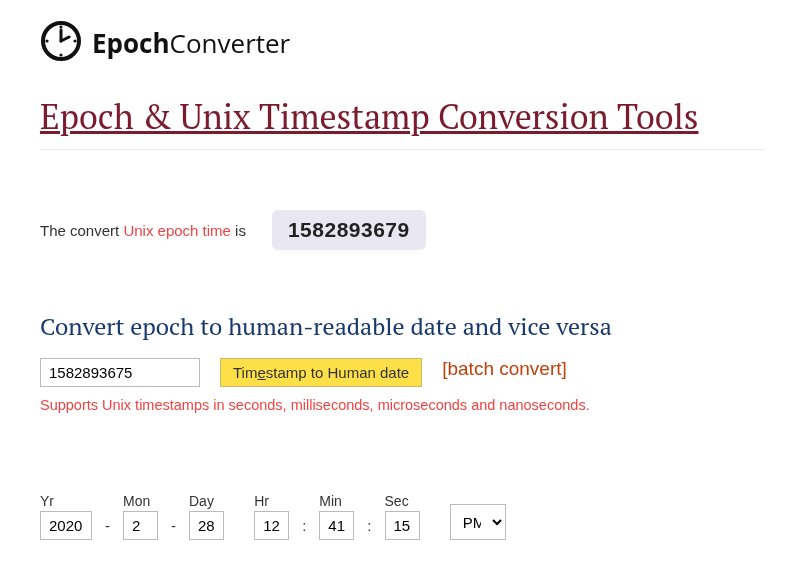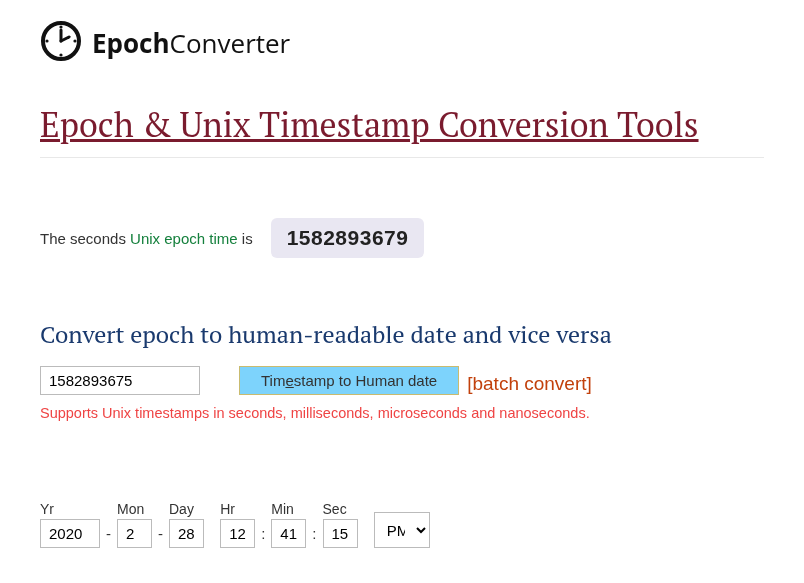--- a/index.html
+++ b/index.html
@@ -8,21 +8,21 @@
     padding: 20px 40px;
     font-family: "Segoe UI", "Helvetica Neue", Arial, sans-serif;
     color: #333;
     background: #fff;
     width: 804px;
   }
   .logo-row {
     display: flex;
     align-items: center;
     gap: 10px;
-    margin-bottom: 36px;
+    margin-bottom: 28px;
   }
   .logo-text {
     font-size: 26px;
     font-weight: 400;
     color: #111;
     font-family: "Segoe UI", "Open Sans", sans-serif;
   }
   .logo-text .bold { font-weight: 700; }
   h1 {
     font-family: "PT Serif", Georgia, serif;
@@ -39,77 +39,76 @@
   }
   .current-line {
     display: flex;
     align-items: center;
     gap: 8px;
     font-size: 15px;
     color: #333;
     margin-bottom: 60px;
   }
   .link {
-    color: #15803d;
+    color: #ef4444;
     text-decoration: none;
     cursor: pointer;
   }
   .epoch-box {
     background: #e9e7f2;
     border-radius: 6px;
     padding: 8px 16px;
     font-size: 21px;
     font-weight: 600;
     letter-spacing: 0.5px;
     color: #222;
-    margin-left: 10px;
+    margin-left: 18px;
   }
   h2 {
     font-family: "PT Serif", Georgia, serif;
     font-size: 24px;
     font-weight: 400;
     color: #1a3a6e;
     margin: 0 0 16px 0;
   }
   .row {
     display: flex;
-    align-items: flex-end;
-    gap: 8px;
+    align-items: flex-start;
+    gap: 20px;
     margin-bottom: 10px;
   }
   input[type=text], select {
     font-size: 15px;
     padding: 5px 8px;
     border: 1px solid #bbb;
     background: #fff;
     font-family: inherit;
   }
   .ts-input { width: 160px; }
   .btn {
-    background: #7dd3fc;
+    background: #fde047;
     border: 1px solid #c9bb6f;
-    padding: 5px 21px;
+    padding: 5px 12px;
     font-size: 15px;
     cursor: pointer;
     font-family: inherit;
     color: #333;
-    margin-left: 31px;
   }
   .u { text-decoration: underline; }
   .bracket-link { color: #c2410c; font-size: 19px; }
   .support-text { font-size: 14.5px; color: #ef4444; margin-bottom: 80px; }
   .date-inputs {
     display: flex;
     align-items: flex-end;
-    gap: 6px;
+    gap: 13px;
   }
   .field { display: flex; flex-direction: column; }
   .field label { font-size: 14px; color: #333; margin-bottom: 2px; }
   .sep { font-size: 15px; padding-bottom: 6px; }
-  .w50 { width: 60px; }
+  .w50 { width: 52px; }
   .w35 { width: 35px; }
   .sel-small { height: 36px; }
 </style>
 </head>
 <body>
 
 <div class="logo-row">
   <span>
     <svg width="42" height="42" viewBox="0 0 42 42">
       <circle cx="21" cy="21" r="18" fill="none" stroke="#111" stroke-width="4"></circle>
@@ -124,21 +123,21 @@
   <span class="logo-text">
     <span class="bold">Epoch</span><span>Converter</span>
   </span>
 </div>
 
 <h1>Epoch &amp; Unix Timestamp Conversion Tools</h1>
 <hr class="hr">
 
 <div class="current-line">
   <span>
-    <span>The seconds </span><a class="link">Unix epoch time</a><span> is</span>
+    <span>The convert </span><a class="link">Unix epoch time</a><span> is</span>
   </span>
   <span class="epoch-box">1582893679</span>
 </div>
 
 <h2>Convert epoch to human-readable date and vice versa</h2>
 
 <div class="row">
   <input type="text" class="ts-input" value="1582893675" style="">
   <button class="btn"><span>Tim</span><span class="u">e</span><span>stamp to Human date</span></button>
   <a class="bracket-link">[batch convert]</a>

